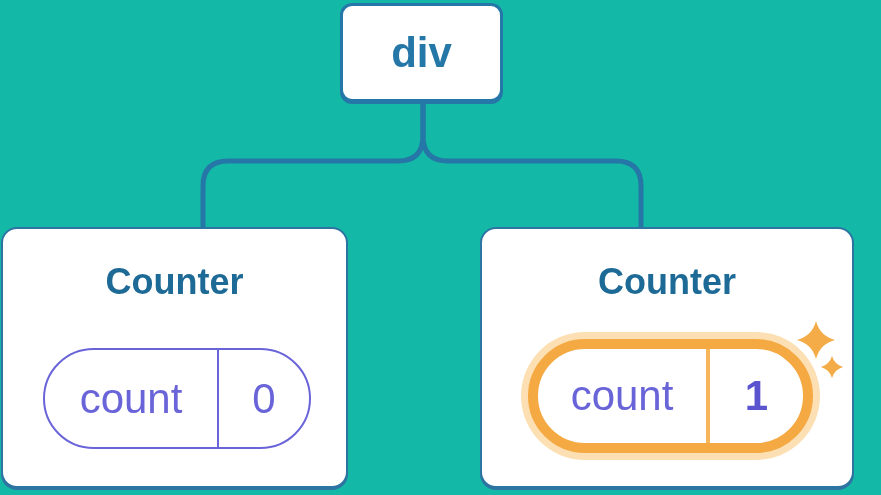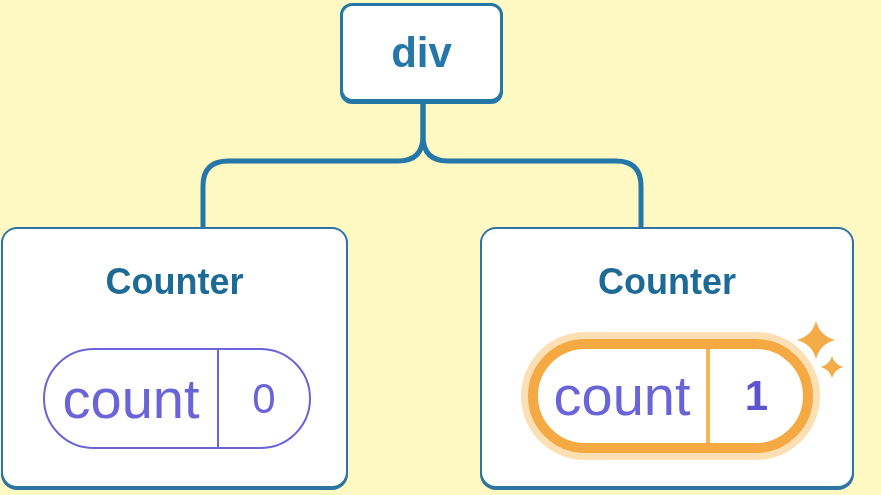--- a/index.html
+++ b/index.html
@@ -3,21 +3,21 @@
 <meta charset="utf-8">
 <style>
   * { margin: 0; padding: 0; box-sizing: border-box; }
   html, body { width: 881px; height: 495px; overflow: hidden; }
   body { font-family: "Liberation Sans", "DejaVu Sans", sans-serif; }
 
   .canvas {
     position: relative;
     width: 881px;
     height: 495px;
-    background: #fef9c3;
+    background: #14b8a6;
   }
 
   svg.overlay {
     position: absolute;
     left: 0; top: 0;
     width: 881px; height: 495px;
     pointer-events: none;
   }
   svg.connector-layer { z-index: 1; }
   svg.sparkle-layer  { z-index: 4; }
@@ -94,21 +94,21 @@
     width: 285px; height: 114px;
     border: 10px solid #F5A942;
     border-radius: 60px;
     box-shadow: 0 0 0 7px #FCE0B4;
   }
   .pill.highlight .key-cell   { width: 168px; }
   .pill.highlight .divider    { width: 4px; background: #F7B55A; }
   .pill.highlight .value-cell { flex: 1; }
 
   .state-key {
-    font-size: 56px;
+    font-size: 42px;
     font-weight: 400;
     color: #6A64D9;
     text-align: right;
   }
   .state-value {
     font-size: 42px;
     font-weight: 400;
     color: #6A64D9;
   }
   .state-value.bold {

